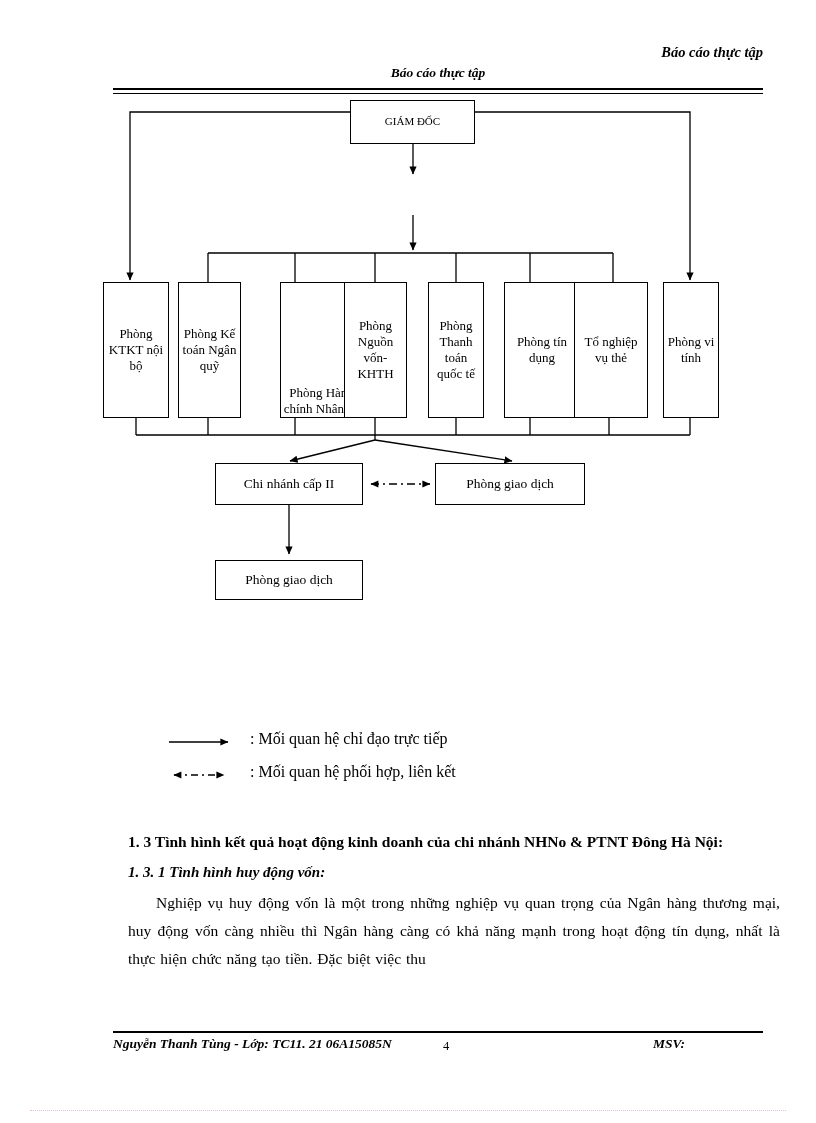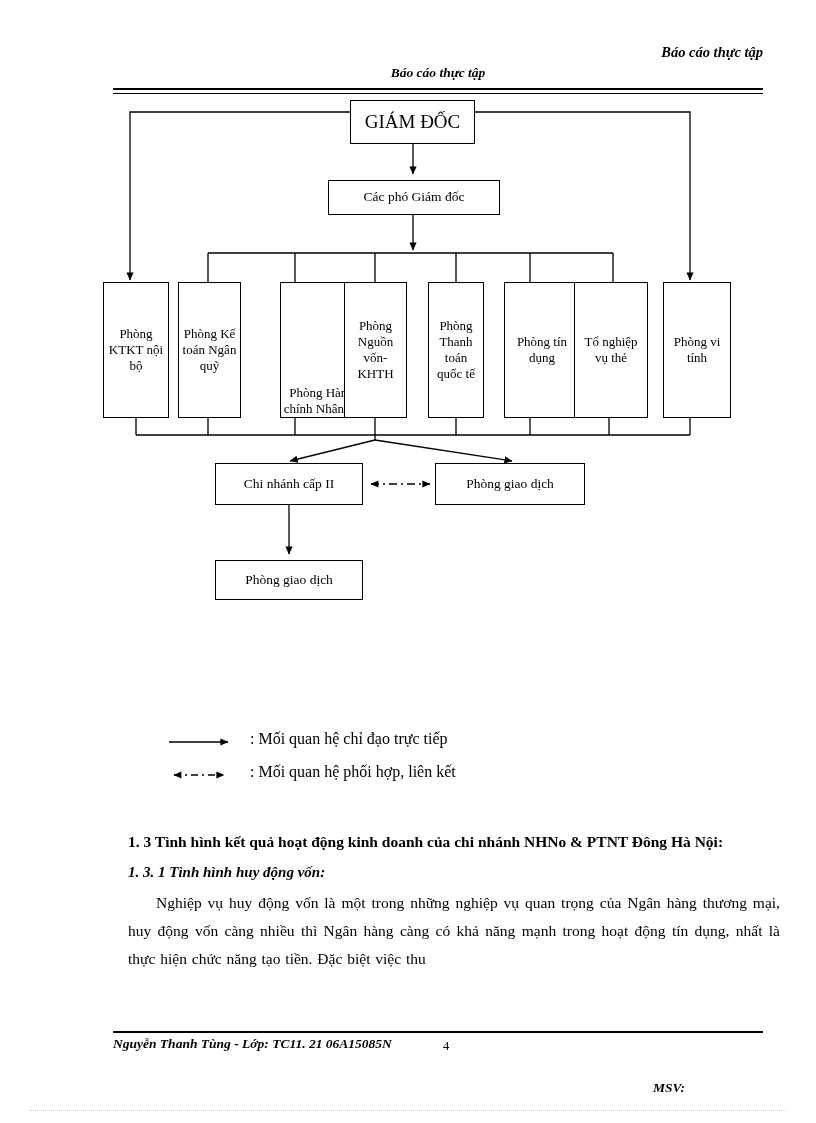--- a/index.html
+++ b/index.html
@@ -97,21 +97,20 @@
     left: 330px;
     top: 3px;
     font-weight: normal;
     font-style: normal;
     font-size: 12.5px;
   }
   .ftr-right {
     position: absolute;
     left: 540px;
     top: 0;
-    margin-top: 44px;
   }
   .page-edge {
     position: absolute;
     left: 30px;
     top: 1110px;
     width: 756px;
     height: 0;
     border-top: 1px dotted #f0a8c8;
     opacity: .75;
   }
@@ -135,36 +134,36 @@
     display: flex;
     align-items: center;
     justify-content: center;
     text-align: center;
     font-family: "Liberation Serif", "DejaVu Serif", serif;
     line-height: 1.22;
     color: #000;
   }
   .node span { display: block; padding: 0 2px; }
 
-  .n-director   { left: 350px; top: 5px;   width: 125px; height: 44px; font-size: 19px; }
+  .n-director   { left: 350px; top: 5px;   width: 125px; height: 44px; font-size: 11px; }
   .n-deputy     { left: 328px; top: 85px;  width: 172px; height: 35px; font-size: 13.5px; }
 
   .dept {
     top: 187px;
     height: 136px;
     font-size: 13px;
   }
   .d1 { left: 103px; width: 66px; }
   .d2 { left: 178px; width: 63px; }
   .d3 { left: 280px; width: 83px; align-items: flex-end; }
   .d4 { left: 344px; width: 63px; }
   .d5 { left: 428px; width: 56px; }
   .d6 { left: 504px; width: 76px; }
   .d7 { left: 574px; width: 74px; }
-  .d8 { left: 663px; width: 68px; }
+  .d8 { left: 663px; width: 56px; }
 
   .n-branch2    { left: 215px; top: 368px; width: 148px; height: 42px; font-size: 13.5px; }
   .n-trans1     { left: 435px; top: 368px; width: 150px; height: 42px; font-size: 13.5px; }
   .n-trans2     { left: 215px; top: 465px; width: 148px; height: 40px; font-size: 13.5px; }
 
   
   .legend {
     position: absolute;
     left: 168px;
     top: 730px;
@@ -279,23 +278,20 @@
         <path d="M371,389 L430,389" stroke-dasharray="8,4,2,4" marker-end="url(#ah)" marker-start="url(#ahl)"></path>
 
         <path d="M289,410 L289,459" marker-end="url(#ah)"></path>
       </g>
     </svg>
 
     <div class="node n-director">
       <span>GIÁM ĐỐC</span>
     </div>
 
-    <div class="node n-deputy">
-      <span>Các phó Giám  đốc</span>
-    </div>
 
     <div class="node dept d1">
       <span>Phòng KTKT nội bộ</span>
     </div>
     <div class="node dept d2">
       <span>Phòng Kế toán Ngân quỹ</span>
     </div>
     <div class="node dept d3">
       <span>Phòng Hành chính Nhân sự</span>
     </div>

